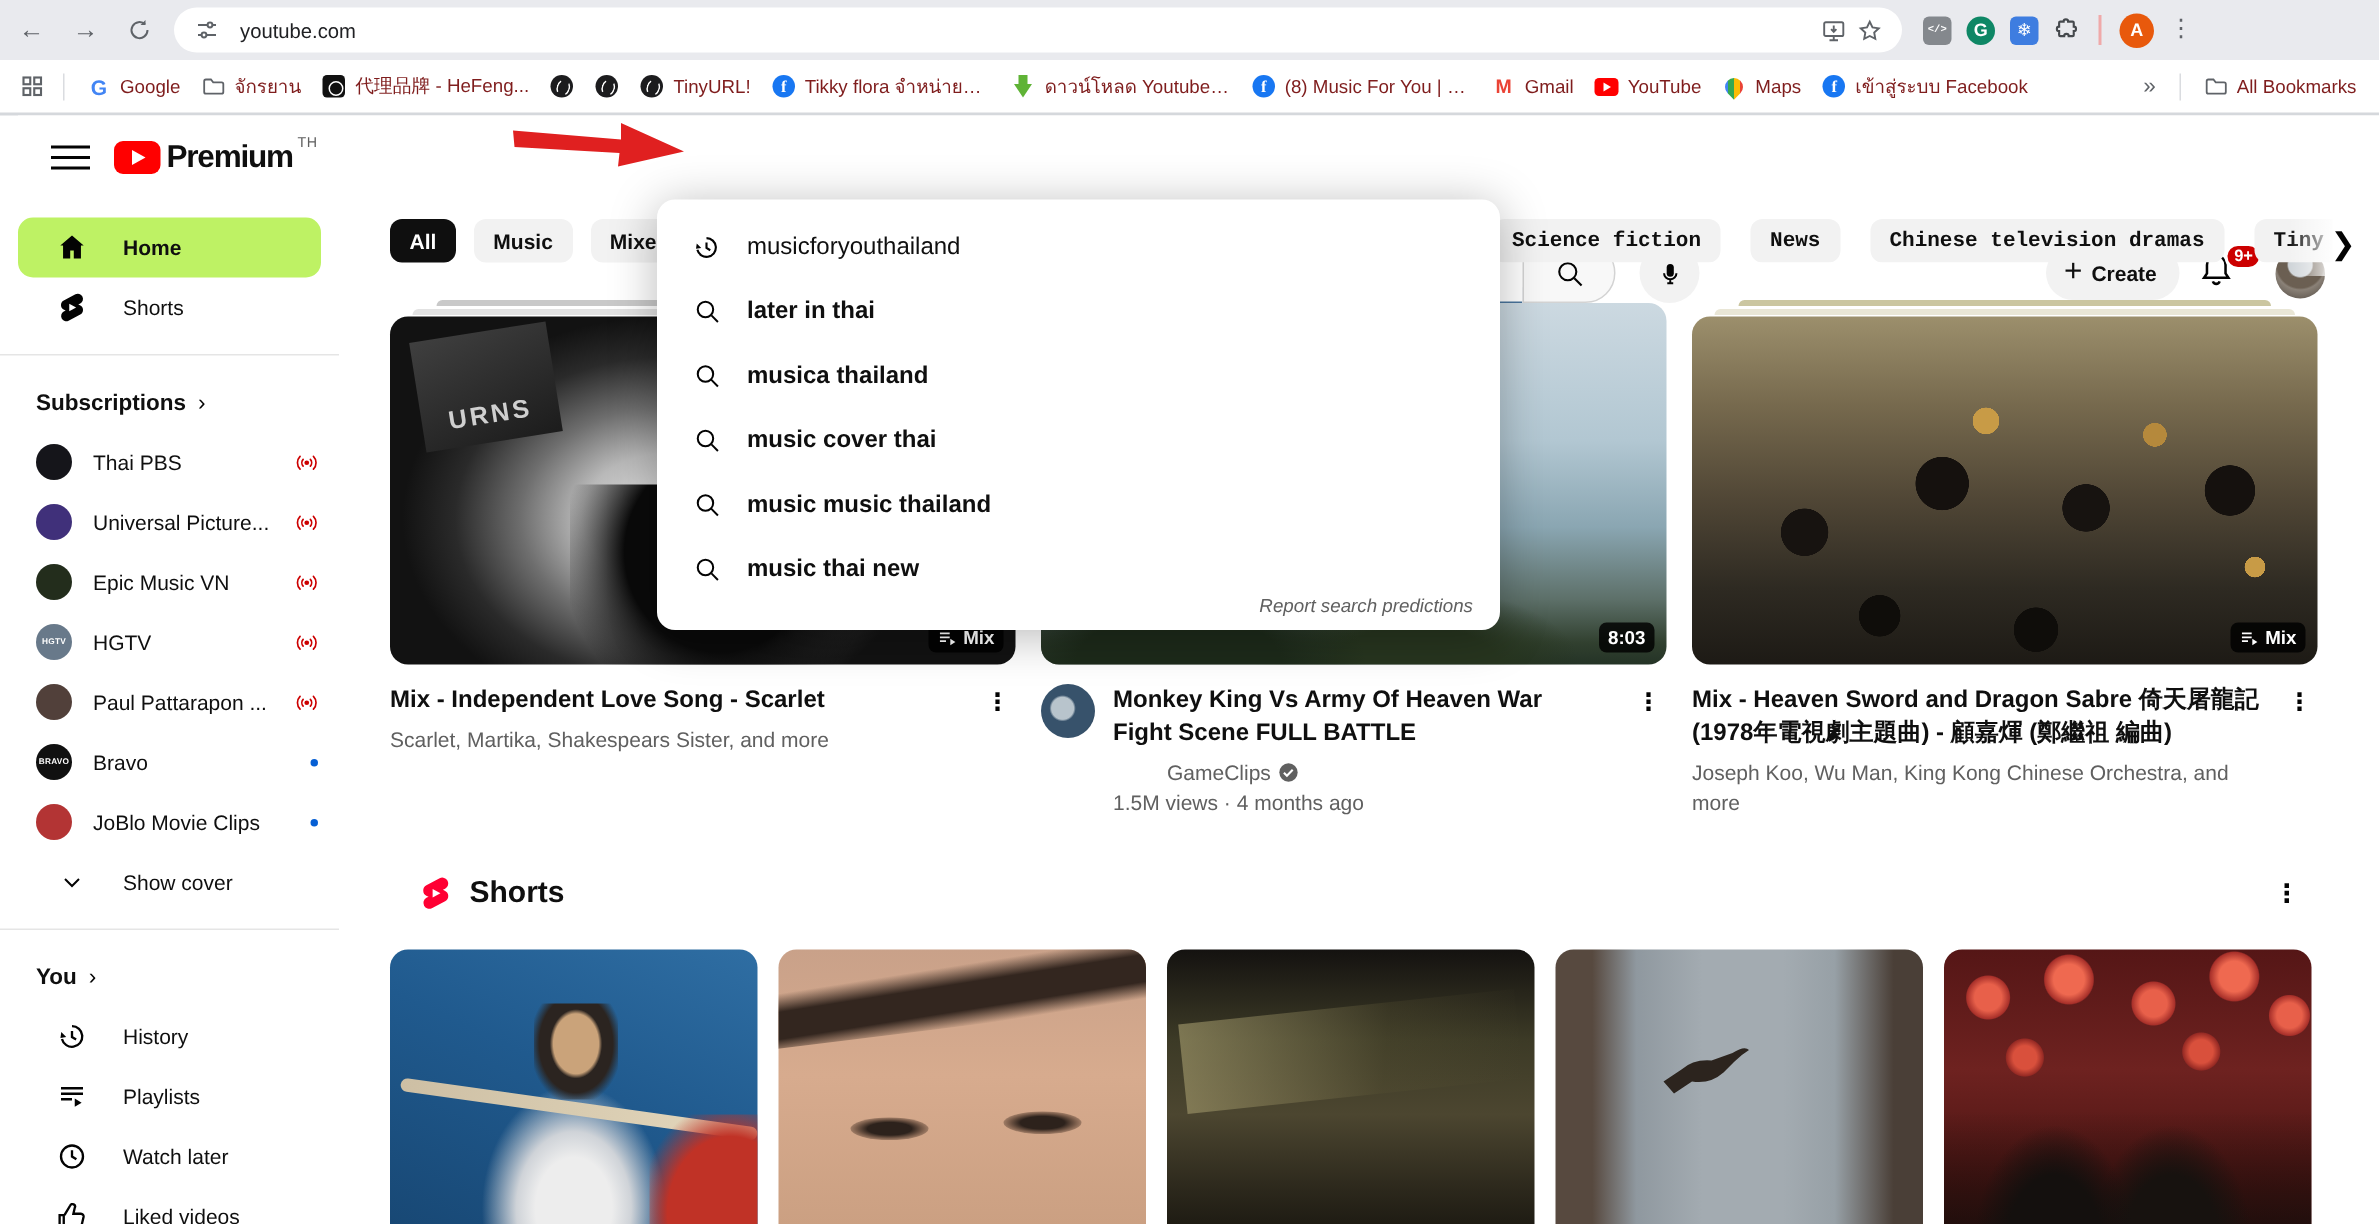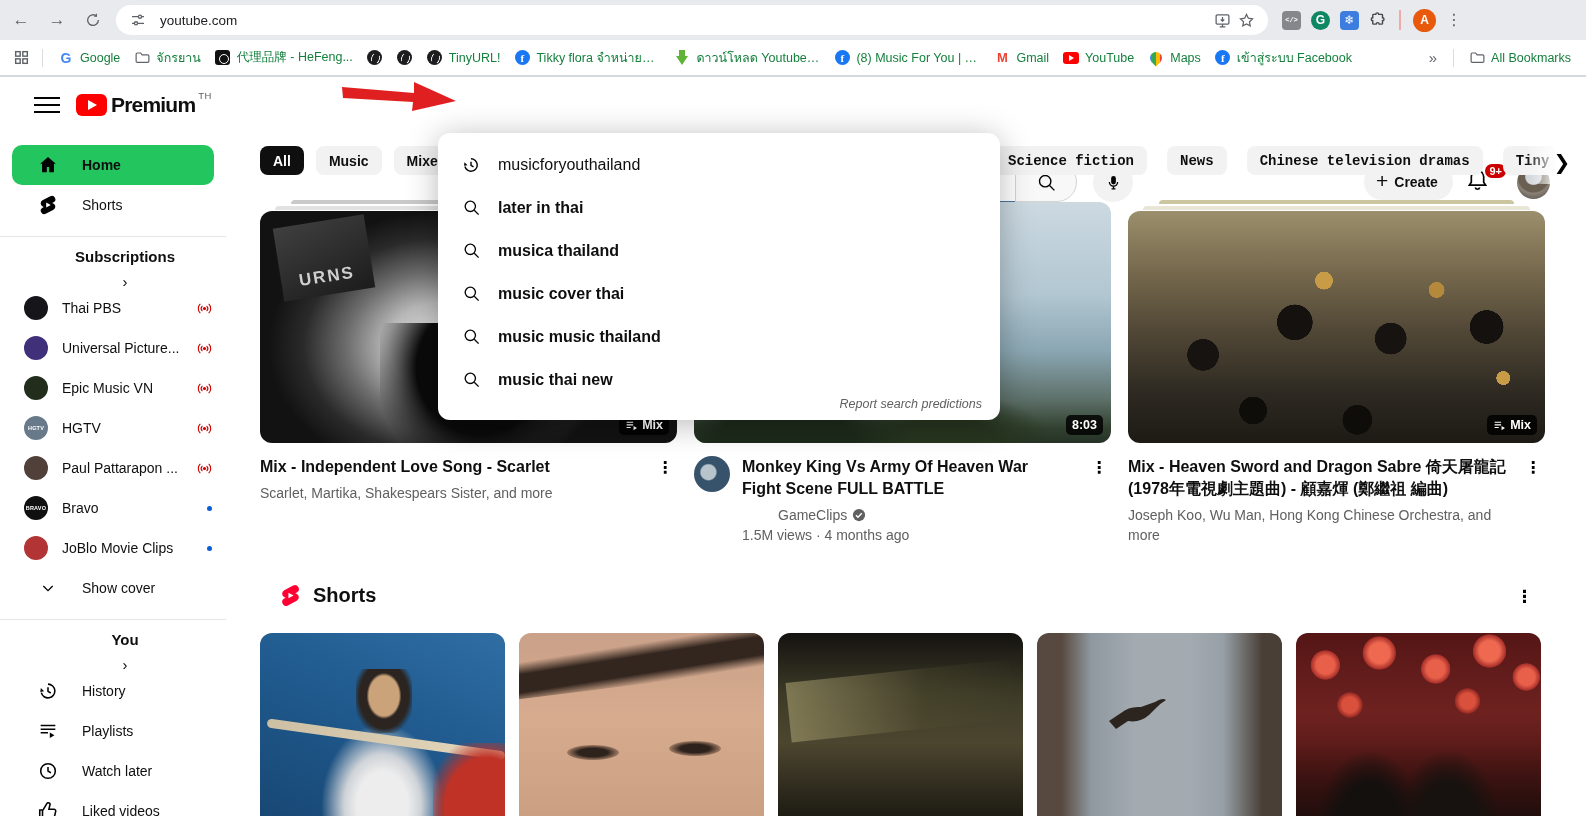--- a/index.html
+++ b/index.html
@@ -19,21 +19,21 @@
   .ext-snow { width:19px; height:19px; border-radius:4px; background:#3e7de0; color:#fff; font-size:12px; display:flex; align-items:center; justify-content:center; }
   .ext-sep { width:2px; height:20px; background:#f0a9a9; margin:0 2px; }
   .chrome-avatar { width:23px; height:23px; border-radius:50%; background:#e8590c; color:#fff; font-size:12px; font-weight:700; display:flex; align-items:center; justify-content:center; }
   .kebab { color:#5f6368; font-size:16px; letter-spacing:0; line-height:1; }
 
   
   .bookmarks-bar { position:absolute; left:0; top:40px; width:1586px; height:37px; background:#fff; display:flex; align-items:center; border-bottom:2px solid #d5d8dc; padding:0 8px; }
   .bm-grid { width:26px; height:26px; display:flex; align-items:center; justify-content:center; color:#5f6368; }
   .bm-sep { width:1px; height:18px; background:#dadce0; margin:0 8px; }
   .bm { display:flex; align-items:center; gap:6px; padding:3px 7px; border-radius:6px; max-width:160px; white-space:nowrap; }
-  .bm-label { font-size:12.5px; color:#15803d; overflow:hidden; text-overflow:ellipsis; }
+  .bm-label { font-size:12.5px; color:#7f1d1d; overflow:hidden; text-overflow:ellipsis; }
   .ic14 { width:16px; height:16px; flex:0 0 16px; display:flex; align-items:center; justify-content:center; }
   .fb-ic { width:15px; height:15px; border-radius:50%; background:#1877f2; color:#fff; font-size:11px; font-weight:700; display:flex; align-items:center; justify-content:center; font-family:"Liberation Serif",serif; }
   .globe-ic { width:15px; height:15px; border-radius:50%; background:#1c1c1e; position:relative; }
   .globe-ic::after { content:""; position:absolute; left:4px; top:3px; width:7px; height:9px; border-radius:50%; border:1.4px solid #fff; border-top-color:transparent; border-bottom-color:transparent; transform:rotate(18deg); }
   .darksq-ic { width:15px; height:15px; border-radius:3px; background:#111; position:relative; }
   .darksq-ic::after { content:""; position:absolute; left:3.5px; top:3.5px; width:8px; height:8px; border-radius:50%; border:1.3px solid #fff; }
   .gmail-ic { color:#ea4335; font-weight:700; font-size:13px; }
   .yt-mini { width:16px; height:12px; background:#f00; border-radius:3px; position:relative; }
   .yt-mini::after { content:""; position:absolute; left:6px; top:3px; border-left:5px solid #fff; border-top:3px solid transparent; border-bottom:3px solid transparent; }
   .maps-pin { width:12px; height:12px; border-radius:50% 50% 50% 0; transform:rotate(-45deg); background:linear-gradient(135deg,#4285f4 25%,#34a853 25% 50%,#fbbc05 50% 75%,#ea4335 75%); }
@@ -65,24 +65,24 @@
   .create-plus { font-size:21px; font-weight:400; margin-top:-2px; }
   .bell-wrap { position:absolute; left:1452px; top:89px; width:34px; height:34px; }
   .bell-badge { position:absolute; right:-10px; top:-4px; background:#c00; color:#fff; font-size:11px; font-weight:600; border-radius:9px; padding:1px 4px; border:2px solid #fff; }
   .yt-avatar { position:absolute; left:1505px; top:89px; width:33px; height:33px; border-radius:50%; background:radial-gradient(circle at 50% 32%,#cfd4d8 0 28%,#6b5f52 32% 55%,#8a8177 60%,#4c443c 100%); }
 
   .red-arrow { position:absolute; left:340px; top:79px; z-index:70; }
 
   
   .sidebar { position:absolute; left:0; top:133px; width:226px; padding:12px 0 0 0; background:#fff; }
   .side-row { height:40px; display:flex; align-items:center; padding:0 12px 0 24px; border-radius:10px; margin:0 12px; font-size:14px; gap:22px; }
-  .side-row.active { background:#22c55e; font-weight:600; }
+  .side-row.active { background:#bef264; font-weight:600; }
   .side-ic { width:24px; height:24px; flex:0 0 24px; display:flex; align-items:center; justify-content:center; color:#030303; }
   .side-div { height:1px; background:#e5e5e5; margin:11px 0; }
-  .side-head { height:40px; display:flex; align-items:center; padding-left:24px; font-size:15px; font-weight:600; gap:8px;flex-direction:column; }
+  .side-head { height:40px; display:flex; align-items:center; padding-left:24px; font-size:15px; font-weight:600; gap:8px; }
   .side-head .chev { font-size:15px; font-weight:400; color:#030303; }
   .sub-row { height:40px; display:flex; align-items:center; padding:0 14px 0 24px; font-size:14px; gap:14px; }
   .sub-av { width:24px; height:24px; flex:0 0 24px; border-radius:50%; color:#fff; font-size:5.5px; font-weight:700; display:flex; align-items:center; justify-content:center; text-transform:uppercase; letter-spacing:.2px; }
   .sub-name { flex:1; white-space:nowrap; overflow:hidden; text-overflow:ellipsis; }
   .blue-dot { width:5px; height:5px; border-radius:50%; background:#065fd4; }
 
   
   .chips-row { position:absolute; left:260px; top:146px; display:flex; gap:12px; z-index:10; }
   .chip { height:29px; padding:0 13px; border-radius:8px; background:#f2f2f2; font-size:14px; font-weight:600; display:flex; align-items:center; white-space:nowrap; }
   .chip.active { background:#0f0f0f; color:#fff; }
@@ -584,21 +584,21 @@
                 <path d="M2 4h8M2 7.2h8M2 10.4h5" stroke="#fff" stroke-width="1.4"></path>
                 <path d="M10.5 8.5l4.2 2.6-4.2 2.6z" fill="#fff"></path>
               </svg>
             <span>Mix</span>
           </div>
         </div>
       </div>
       <div class="vmeta">
         <div style="flex:1;">
           <div class="vtitle" style="max-width:385px;">Mix - Heaven Sword and Dragon Sabre 倚天屠龍記 (1978年電視劇主題曲) - 顧嘉煇 (鄭繼祖 編曲)</div>
-          <div class="vsub">Joseph Koo, Wu Man, Hong Kong Chinese Orchestra, and more</div>
+          <div class="vsub">Joseph Koo, Wu Man, King Kong Chinese Orchestra, and more</div>
         </div>
         <div class="vkebab">⋮</div>
       </div>
     </div>
   </div>
 
   <div class="shorts-head">
     <svg width="25" height="25" viewBox="0 0 24 24">
         <path fill="#f03" d="M17.77 10.32l-1.2-.5L18 9.06a3.74 3.74 0 0 0-3.5-6.62L6 6.94a3.74 3.74 0 0 0 .23 6.74l1.2.49L6 14.93a3.75 3.75 0 0 0 3.5 6.63l8.5-4.5a3.74 3.74 0 0 0-.23-6.74z"></path>
         <path fill="#fff" d="M10 14.65v-5.3L15 12l-5 2.65z"></path>

